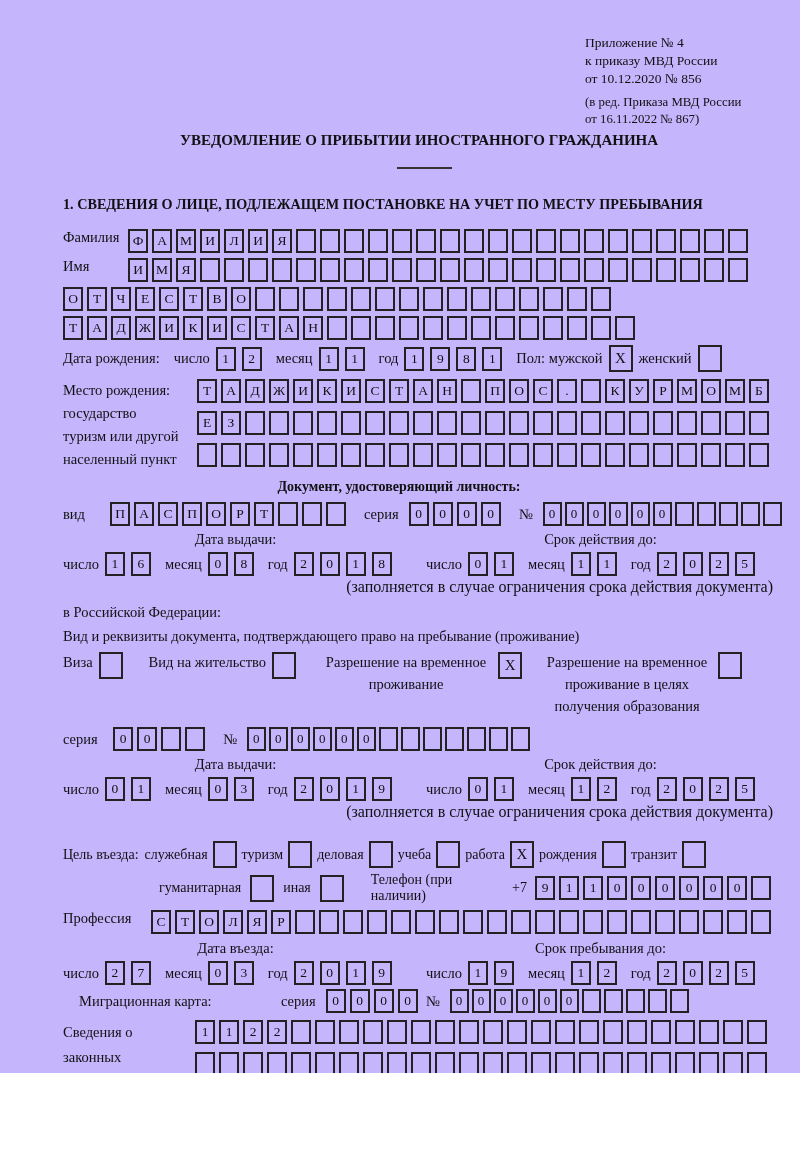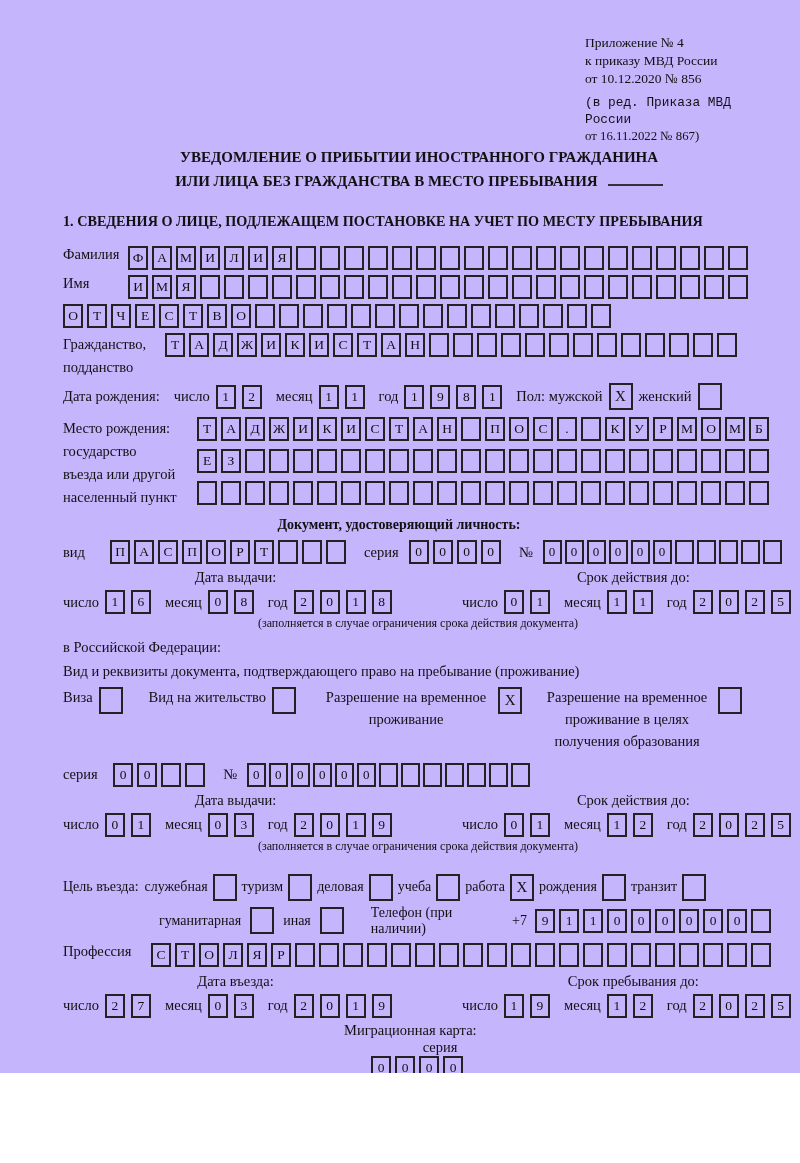--- a/index.html
+++ b/index.html
@@ -4,21 +4,21 @@
 <style>
   * { margin:0; padding:0; box-sizing:border-box; }
   html,body { background:#ffffff; }
   .page {
     position:relative; width:800px; height:1073px; background:#c4b5fd;
     padding:34px 25px 3px 63px; overflow:hidden;
     font-family:"Liberation Serif", "DejaVu Serif", serif; color:#111;
   }
   
   .appendix { width:186px; margin-left:auto; margin-right:4px; font-size:13.5px; line-height:1.35; }
-  .appendix .sub1 { margin-top:5px; font-size:12.8px;font-family:Liberation Mono, monospace; }
+  .appendix .sub1 { margin-top:5px; font-size:12.8px; }
   .appendix .sub2 { font-size:12.8px; }
   .forma { text-align:right; font-weight:bold; font-size:14.5px; letter-spacing:1px; margin:16px 6px 16px 0; }
   .title { text-align:center; font-weight:bold; font-size:15px; line-height:1.6; margin-bottom:20px; }
   .blank { display:inline-block; width:55px; height:15px; border-bottom:2px solid #333; margin-left:10px; }
   .section-title { font-weight:bold; font-size:14.2px; white-space:nowrap; margin-bottom:16px; }
 
   .row { display:flex; align-items:flex-start; margin-bottom:5px; font-size:14.5px; }
   .lbl { flex:none; }
   .lblcol { flex:none; line-height:1.55; }
 
@@ -33,66 +33,66 @@
   .cbox {
     flex:none; width:24px; height:27px; border:2px solid #222; margin:0 6px;
     display:inline-flex; align-items:center; justify-content:center; font-size:15px;
   }
   .stack { display:flex; flex-direction:column; }
   .stack .boxes { margin-bottom:8px; }
 
   .mid { margin:2px 10px 0 14px; flex:none; }
   .doc-header { text-align:center; font-weight:bold; font-size:14px; margin:4px 40px 7px 0; }
 
-  .dates { display:flex; margin:3px 0 1px; font-size:14.5px;gap:36px; }
+  .dates { display:flex; margin:3px 0 1px; font-size:14.5px; }
   .half1 { width:345px; flex:none; }
   .half2 { flex:1; padding-left:18px; }
   .date-title { text-align:center; margin-bottom:4px; }
   .date-line { display:flex; align-items:center; }
   .dl { margin-right:6px; flex:none; }
   .dl + .boxes { margin-right:8px; }
-  .note { font-size:12px; text-align:center; margin:2px 2px 8px 0; }
+  .note { font-size:16px; text-align:right; margin:2px 2px 8px 0; }
 
   .plain { font-size:14.5px; margin-bottom:7px; }
   .opts { display:flex; align-items:flex-start; margin:4px 0 10px; font-size:14.5px; }
   .opt { display:flex; align-items:flex-start; }
   .opt .t { text-align:center; line-height:1.5; }
   .opt .cbox { margin-top:0; }
   .opt2 { margin-left:20px;justify-content:space-between; }
   .opt3 { margin-left:18px; } .opt3 .t { width:172px; }
   .opt4 { margin-left:14px; } .opt4 .t { width:170px; }
 
   .purposeA { display:flex; align-items:center; font-size:14px; margin:20px 0 4px; }
   .purposeA .cbox { margin:0 5px; }
   .purposeB { display:flex; align-items:center; font-size:14px; margin:2px 0 6px 96px; }
   .purposeB .cbox { margin:0 9px; }
   .phone-lbl { margin:0 14px 0 18px; }
   .pfx { margin-right:8px; }
 
-  .mig { display:flex; align-items:center; font-size:14.5px; margin:4px 16px 7px;flex-direction:column; }
+  .mig { display:flex; align-items:center; font-size:14.5px; margin:4px 16px 7px; }
   .reps { display:flex; font-size:14.5px; }
   .reps .lblcol { width:132px; line-height:25px; }
 </style>
 </head>
 <body>
 
 <div class="page">
 
   <div class="appendix">
     <div>Приложение № 4</div>
     <div>к приказу МВД России</div>
     <div>от 10.12.2020 № 856</div>
     <div class="sub1">(в ред. Приказа МВД России</div>
     <div class="sub2">от 16.11.2022 № 867)</div>
   </div>
 
 
   <div class="title">
     <div>УВЕДОМЛЕНИЕ О ПРИБЫТИИ ИНОСТРАННОГО ГРАЖДАНИНА</div>
-    <div><span>ИЛИ ЛИЦА БЕЗ ГРАЖДАНСТВА В МЕСТО ПРЕБЫВАНИЯ</span><span class="blank"></span></div>
+    <div><span class="blank"></span></div>
   </div>
 
   <div class="section-title">1. СВЕДЕНИЯ О ЛИЦЕ, ПОДЛЕЖАЩЕМ ПОСТАНОВКЕ НА УЧЕТ ПО МЕСТУ ПРЕБЫВАНИЯ</div>
 
   <div class="row">
     <span class="lbl" style="width:65px">Фамилия</span>
     <span class="boxes">
         <span class="box">Ф</span>
         <span class="box">А</span>
         <span class="box">М</span>
@@ -176,24 +176,20 @@
         <span class="box"></span>
         <span class="box"></span>
         <span class="box"></span>
         <span class="box"></span>
         <span class="box"></span>
         <span class="box"></span>
       </span>
   </div>
 
   <div class="row">
-    <span class="lblcol" style="width:102px">
-      <div>Гражданство,</div>
-      <div>подданство</div>
-    </span>
     <span class="boxes">
         <span class="box">Т</span>
         <span class="box">А</span>
         <span class="box">Д</span>
         <span class="box">Ж</span>
         <span class="box">И</span>
         <span class="box">К</span>
         <span class="box">И</span>
         <span class="box">С</span>
         <span class="box">Т</span>
@@ -237,21 +233,21 @@
     <span>Пол: мужской</span>
     <span class="cbox">X</span>
     <span>женский</span>
     <span class="cbox"></span>
   </div>
 
   <div class="row" style="margin-bottom:2px">
     <span class="lblcol" style="width:134px; line-height:23px">
       <div>Место рождения:</div>
       <div>государство</div>
-      <div>въезда или другой</div>
+      <div>туризм или другой</div>
       <div>населенный пункт</div>
     </span>
     <span class="stack">
       <span class="boxes">
           <span class="box">Т</span>
           <span class="box">А</span>
           <span class="box">Д</span>
           <span class="box">Ж</span>
           <span class="box">И</span>
           <span class="box">К</span>

